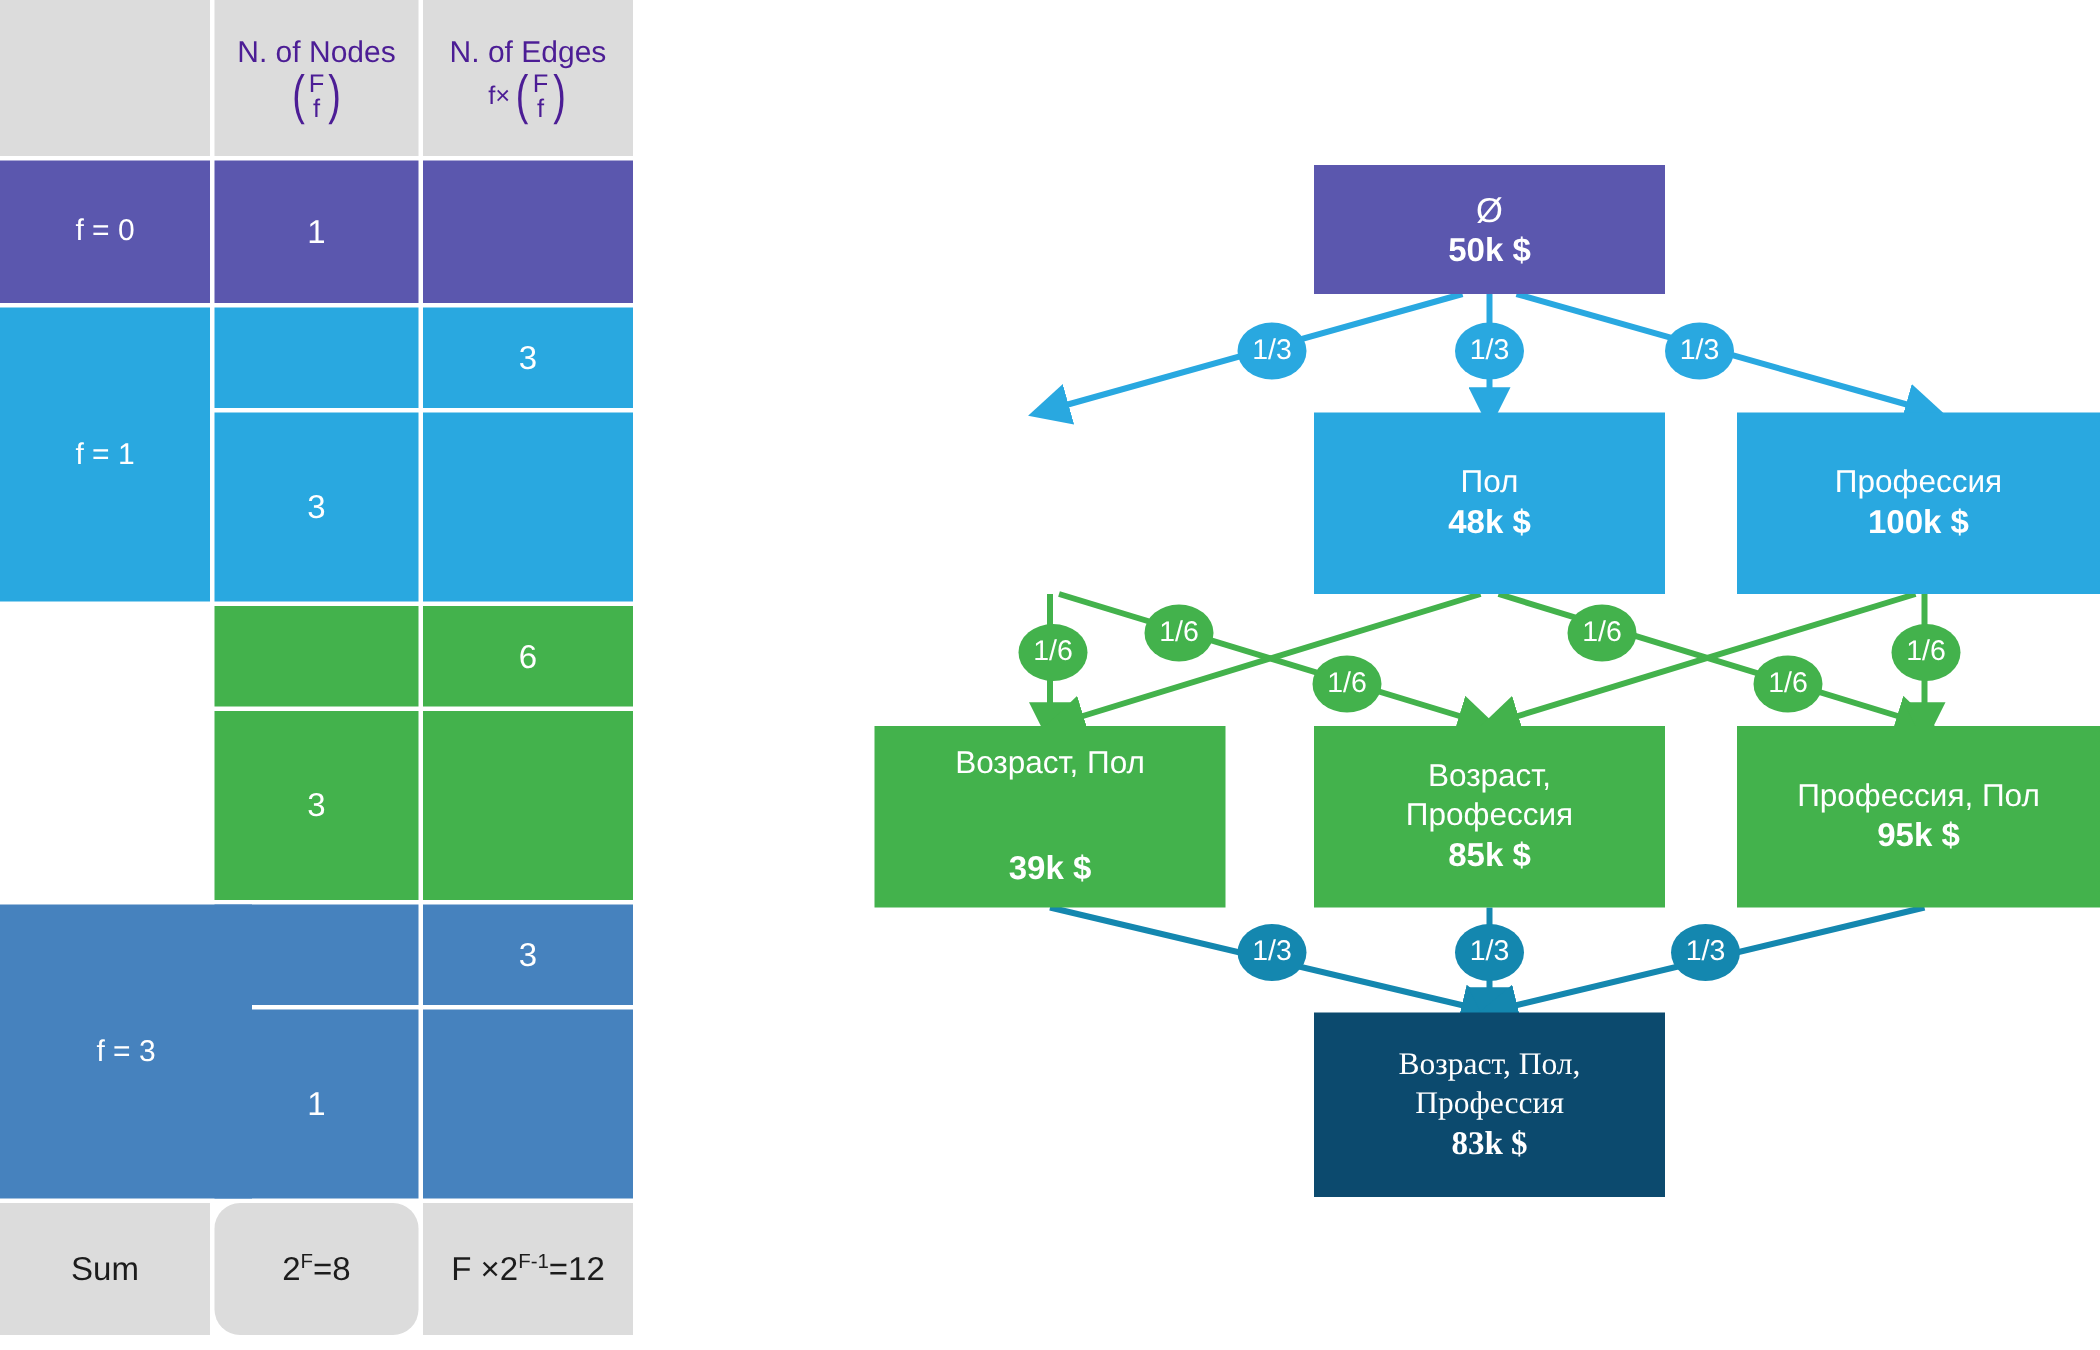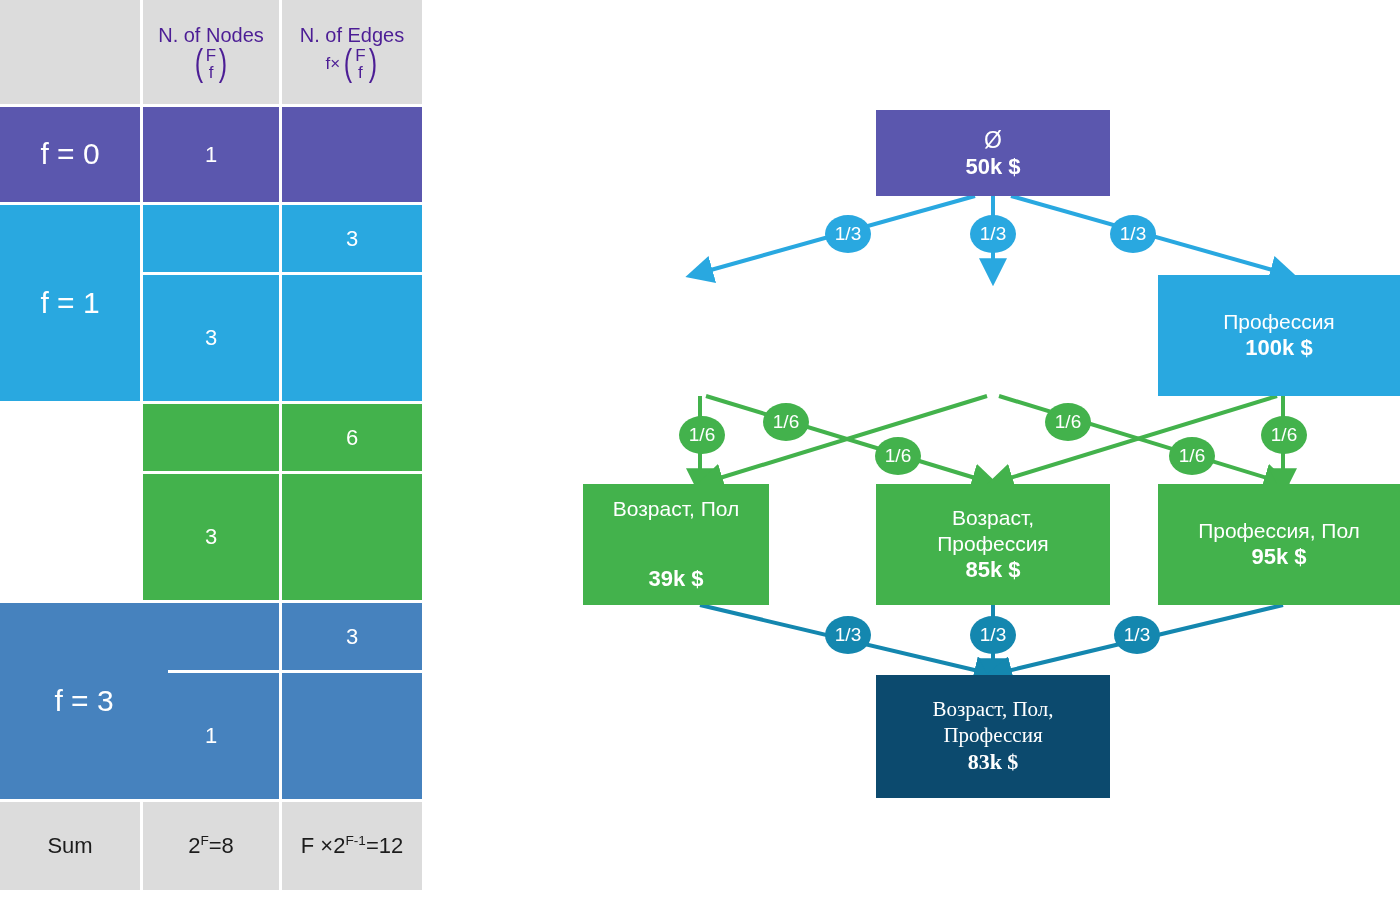--- a/index.html
+++ b/index.html
@@ -33,21 +33,21 @@
     line-height: 1.15;
   }
   .hdr {
     background: #dcdcdc;
     color: #4c1d95;
     font-size: 20px;
     flex-direction: column;
   }
   .hdr-sub { font-size: 20px; }
   .val { color: #ffffff; font-size: 22px; }
-  .rowlabel { color: #ffffff; font-size: 30px; }
+  .rowlabel { color: #ffffff; font-size: 20px; }
   .sumcell {
     background: #dcdcdc;
     color: #1c1c1c;
     font-size: 22px;
   }
   .c-purple { background: #5b57ae; }
   .c-cyan   { background: #29a8e0; }
   .c-green  { background: #43b24c; }
   .c-steel  { background: #4682be; }
 
@@ -192,21 +192,21 @@
     <span>1</span>
   </div>
   <div class="tbl-cell val c-steel" style="left:282px; top:603px; width:140px; height:67px;">
     <span>3</span>
   </div>
   <div class="tbl-cell val c-steel" style="left:282px; top:673px; width:140px; height:126px;"></div>
 
   <div class="tbl-cell sumcell" style="left:0px; top:802px; width:140px; height:88px;">
     <span>Sum</span>
   </div>
-  <div class="tbl-cell sumcell" style="left:143px; top:802px; width:136px; height:88px;">
+  <div class="tbl-cell sumcell" style="left:143px; top:802px; width:136px; height:88px;border-radius:17px;">
     <span><span>2</span><sup>F</sup><span>=8</span></span>
   </div>
   <div class="tbl-cell sumcell" style="left:282px; top:802px; width:140px; height:88px;">
     <span><span>F ×</span><span>2</span><sup>F-1</sup><span>=12</span></span>
   </div>
 </div>
 
 <div id="diagram">
 
   <svg id="edge-layer" viewBox="0 0 1400 900">
@@ -243,27 +243,31 @@
       <line x1="1283" y1="605" x2="999" y2="673" marker-end="url(#ah-dk)"></line>
     </g>
   </svg>
 
   <div class="node root" style="left:876px; top:110px; width:234px; height:86px; background:#5b57ae;">
     <span class="title">Ø</span>
     <span class="value">50k $</span>
   </div>
 
 
+  <div class="node" style="left:876px; top:275px; width:234px; height:121px; background:#29a8e0;">
+    <span class="title">Пол</span>
+    <span class="value">48k $</span>
+  </div>
 
   <div class="node" style="left:1158px; top:275px; width:242px; height:121px; background:#29a8e0;">
     <span class="title">Профессия</span>
     <span class="value">100k $</span>
   </div>
 
-  <div class="node" style="left:583px; top:484px; width:186px; height:121px; background:#43b24c;gap:44px;">
+  <div class="node" style="left:583px; top:484px; width:234px; height:121px; background:#43b24c;gap:44px;">
     <span class="title">Возраст, Пол</span>
     <span class="value">39k $</span>
   </div>
 
   <div class="node" style="left:876px; top:484px; width:234px; height:121px; background:#43b24c;">
     <span class="title">Возраст,</span>
     <span class="title">Профессия</span>
     <span class="value">85k $</span>
   </div>
 

